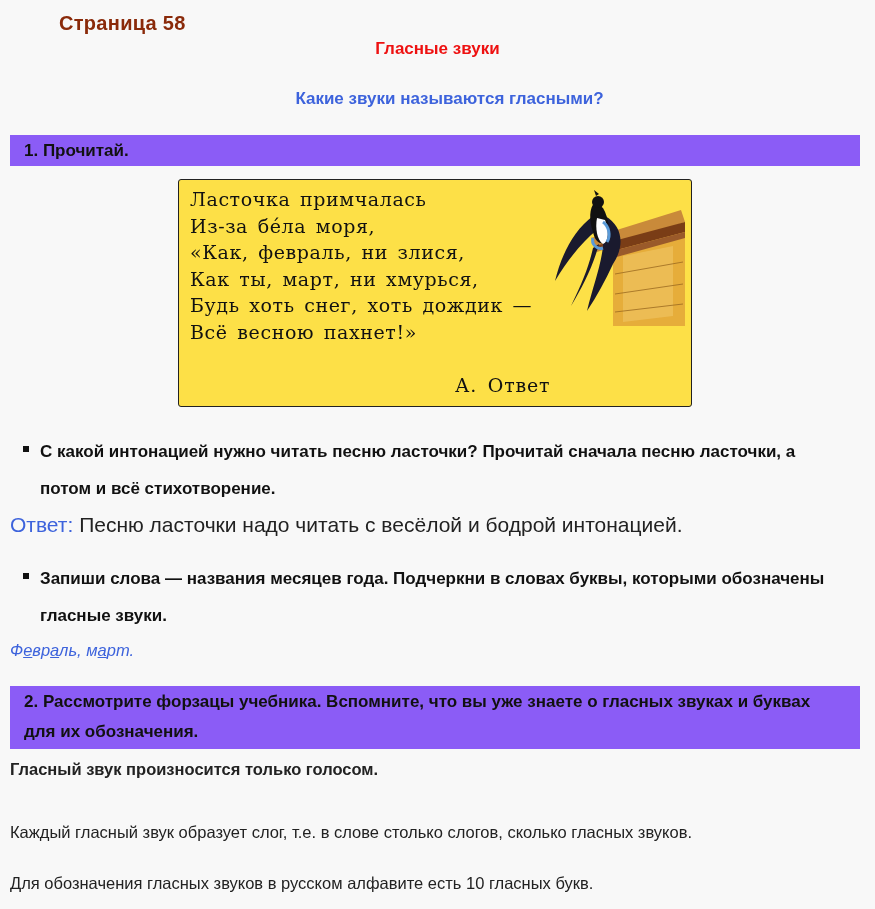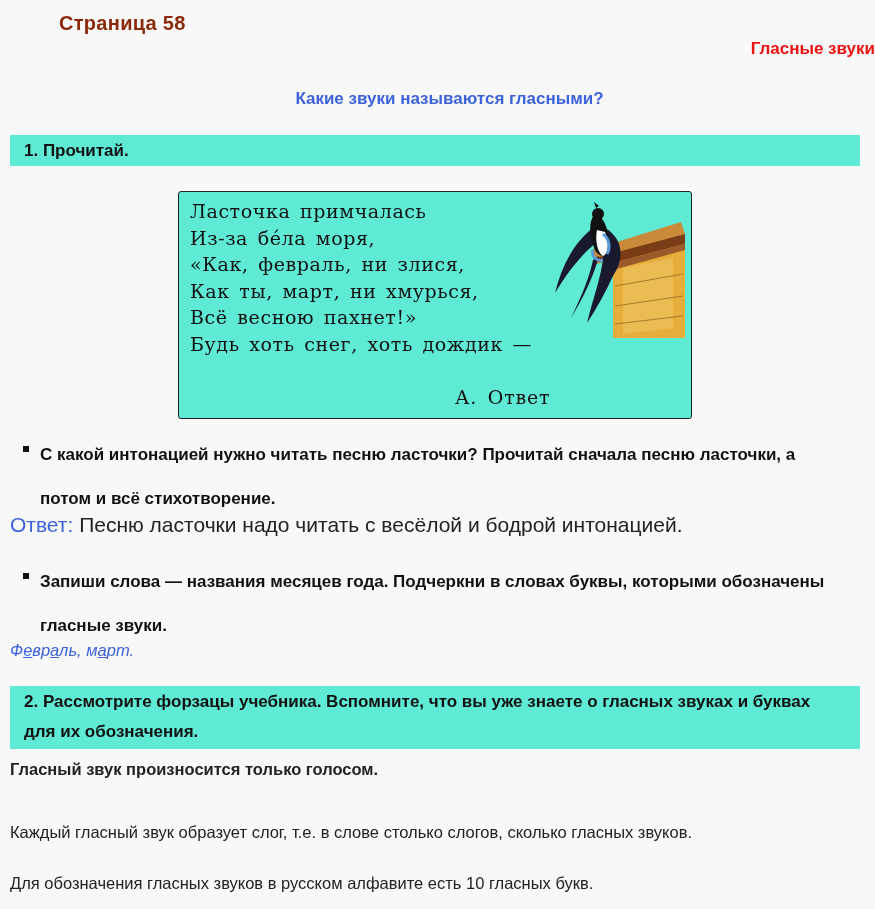--- a/index.html
+++ b/index.html
@@ -11,59 +11,59 @@
     position: relative;
   }
   .page-num {
     position: absolute; left: 24px; top: 12px;
     font-size: 20px; font-weight: bold; color: #8a2a0a;
     letter-spacing: 0.3px;
     margin-left: 35px;
   }
   .title-main {
     position: absolute; left: 0; width: 875px; top: 39px;
-    text-align: right; font-size: 17px; font-weight: bold; color: #ee1111;
+    text-align: center; font-size: 17px; font-weight: bold; color: #ee1111;
   }
   .title-sub {
     position: absolute; left: 12px; width: 875px; top: 89px;
     text-align: center; font-size: 17px; font-weight: bold; color: #3d63dc;
   }
   .task-box {
     position: absolute; left: 10px; width: 822px;
-    background: #5eead4; padding: 0 14px 0 14px;
+    background: #8b5cf6; padding: 0 14px 0 14px;
     font-size: 17px; font-weight: bold; color: #111;
   }
   .task1 { top: 135px; height: 31px; line-height: 31px; }
   .task2 { top: 686px; height: 62px; line-height: 30px; padding-top: 1px; }
 
   .poem-box {
-    position: absolute; left: 178px; top: 191px;
+    position: absolute; left: 178px; top: 179px;
     width: 512px; height: 226px;
     border: 1px solid #222; border-radius: 3px;
-    background: #5eead4;
+    background: #fde047;
   }
   .poem-lines {
     position: absolute; left: 11px; top: 6px;
     font-family: "DejaVu Serif", "Liberation Serif", serif;
     font-size: 19px; line-height: 26.5px; color: #111;
     letter-spacing: 0.6px; word-spacing: 3px;
   }
   .poem-line { white-space: nowrap; }
   .poem-author {
     position: absolute; left: 276px; top: 194px;
     font-family: "DejaVu Serif", "Liberation Serif", serif;
     font-size: 19px; color: #111; letter-spacing: 0.8px; word-spacing: 4px;
   }
   .swallow-illust {
     position: absolute; left: 374px; top: 6px; width: 136px; height: 140px;
   }
 
   .bullet-item {
     position: absolute; left: 40px; width: 800px;
-    font-size: 17px; font-weight: bold; line-height: 44px; color: #111;
+    font-size: 17px; font-weight: bold; line-height: 37px; color: #111;
   }
   .bullet-item .sq {
     position: absolute; left: -17px; top: 13px; width: 6px; height: 6px; background: #111;
   }
   .q1 { top: 433px; }
   .q2 { top: 560px; }
 
   .answer {
     position: absolute; left: 10px; top: 513px;
     font-size: 21px; color: #222;
@@ -91,22 +91,22 @@
 <div class="title-sub">Какие звуки называются гласными?</div>
 
 <div class="task-box task1">1. Прочитай.</div>
 
 <div class="poem-box">
   <div class="poem-lines">
     <div class="poem-line">Ласточка примчалась</div>
     <div class="poem-line">Из-за бéла моря,</div>
     <div class="poem-line">«Как, февраль, ни злися,</div>
     <div class="poem-line">Как ты, март, ни хмурься,</div>
+    <div class="poem-line">Будь хоть снег, хоть дождик —</div>
     <div class="poem-line">Всё весною пахнет!»</div>
-    <div class="poem-line">Будь хоть снег, хоть дождик —</div>
   </div>
   <div class="poem-author">А. Ответ</div>
 
   <svg class="swallow-illust" viewBox="0 0 136 140">
 
     <polygon points="60,62 132,45 132,140 60,140" fill="#e6ad3a"></polygon>
     <polygon points="70,70 120,60 120,130 70,136" fill="#f0c765" opacity="0.6"></polygon>
     <line x1="62" y1="88" x2="130" y2="76" stroke="#9a6a20" stroke-width="0.8"></line>
     <line x1="62" y1="108" x2="130" y2="98" stroke="#9a6a20" stroke-width="0.8"></line>
     <line x1="62" y1="126" x2="130" y2="118" stroke="#9a6a20" stroke-width="0.8"></line>

